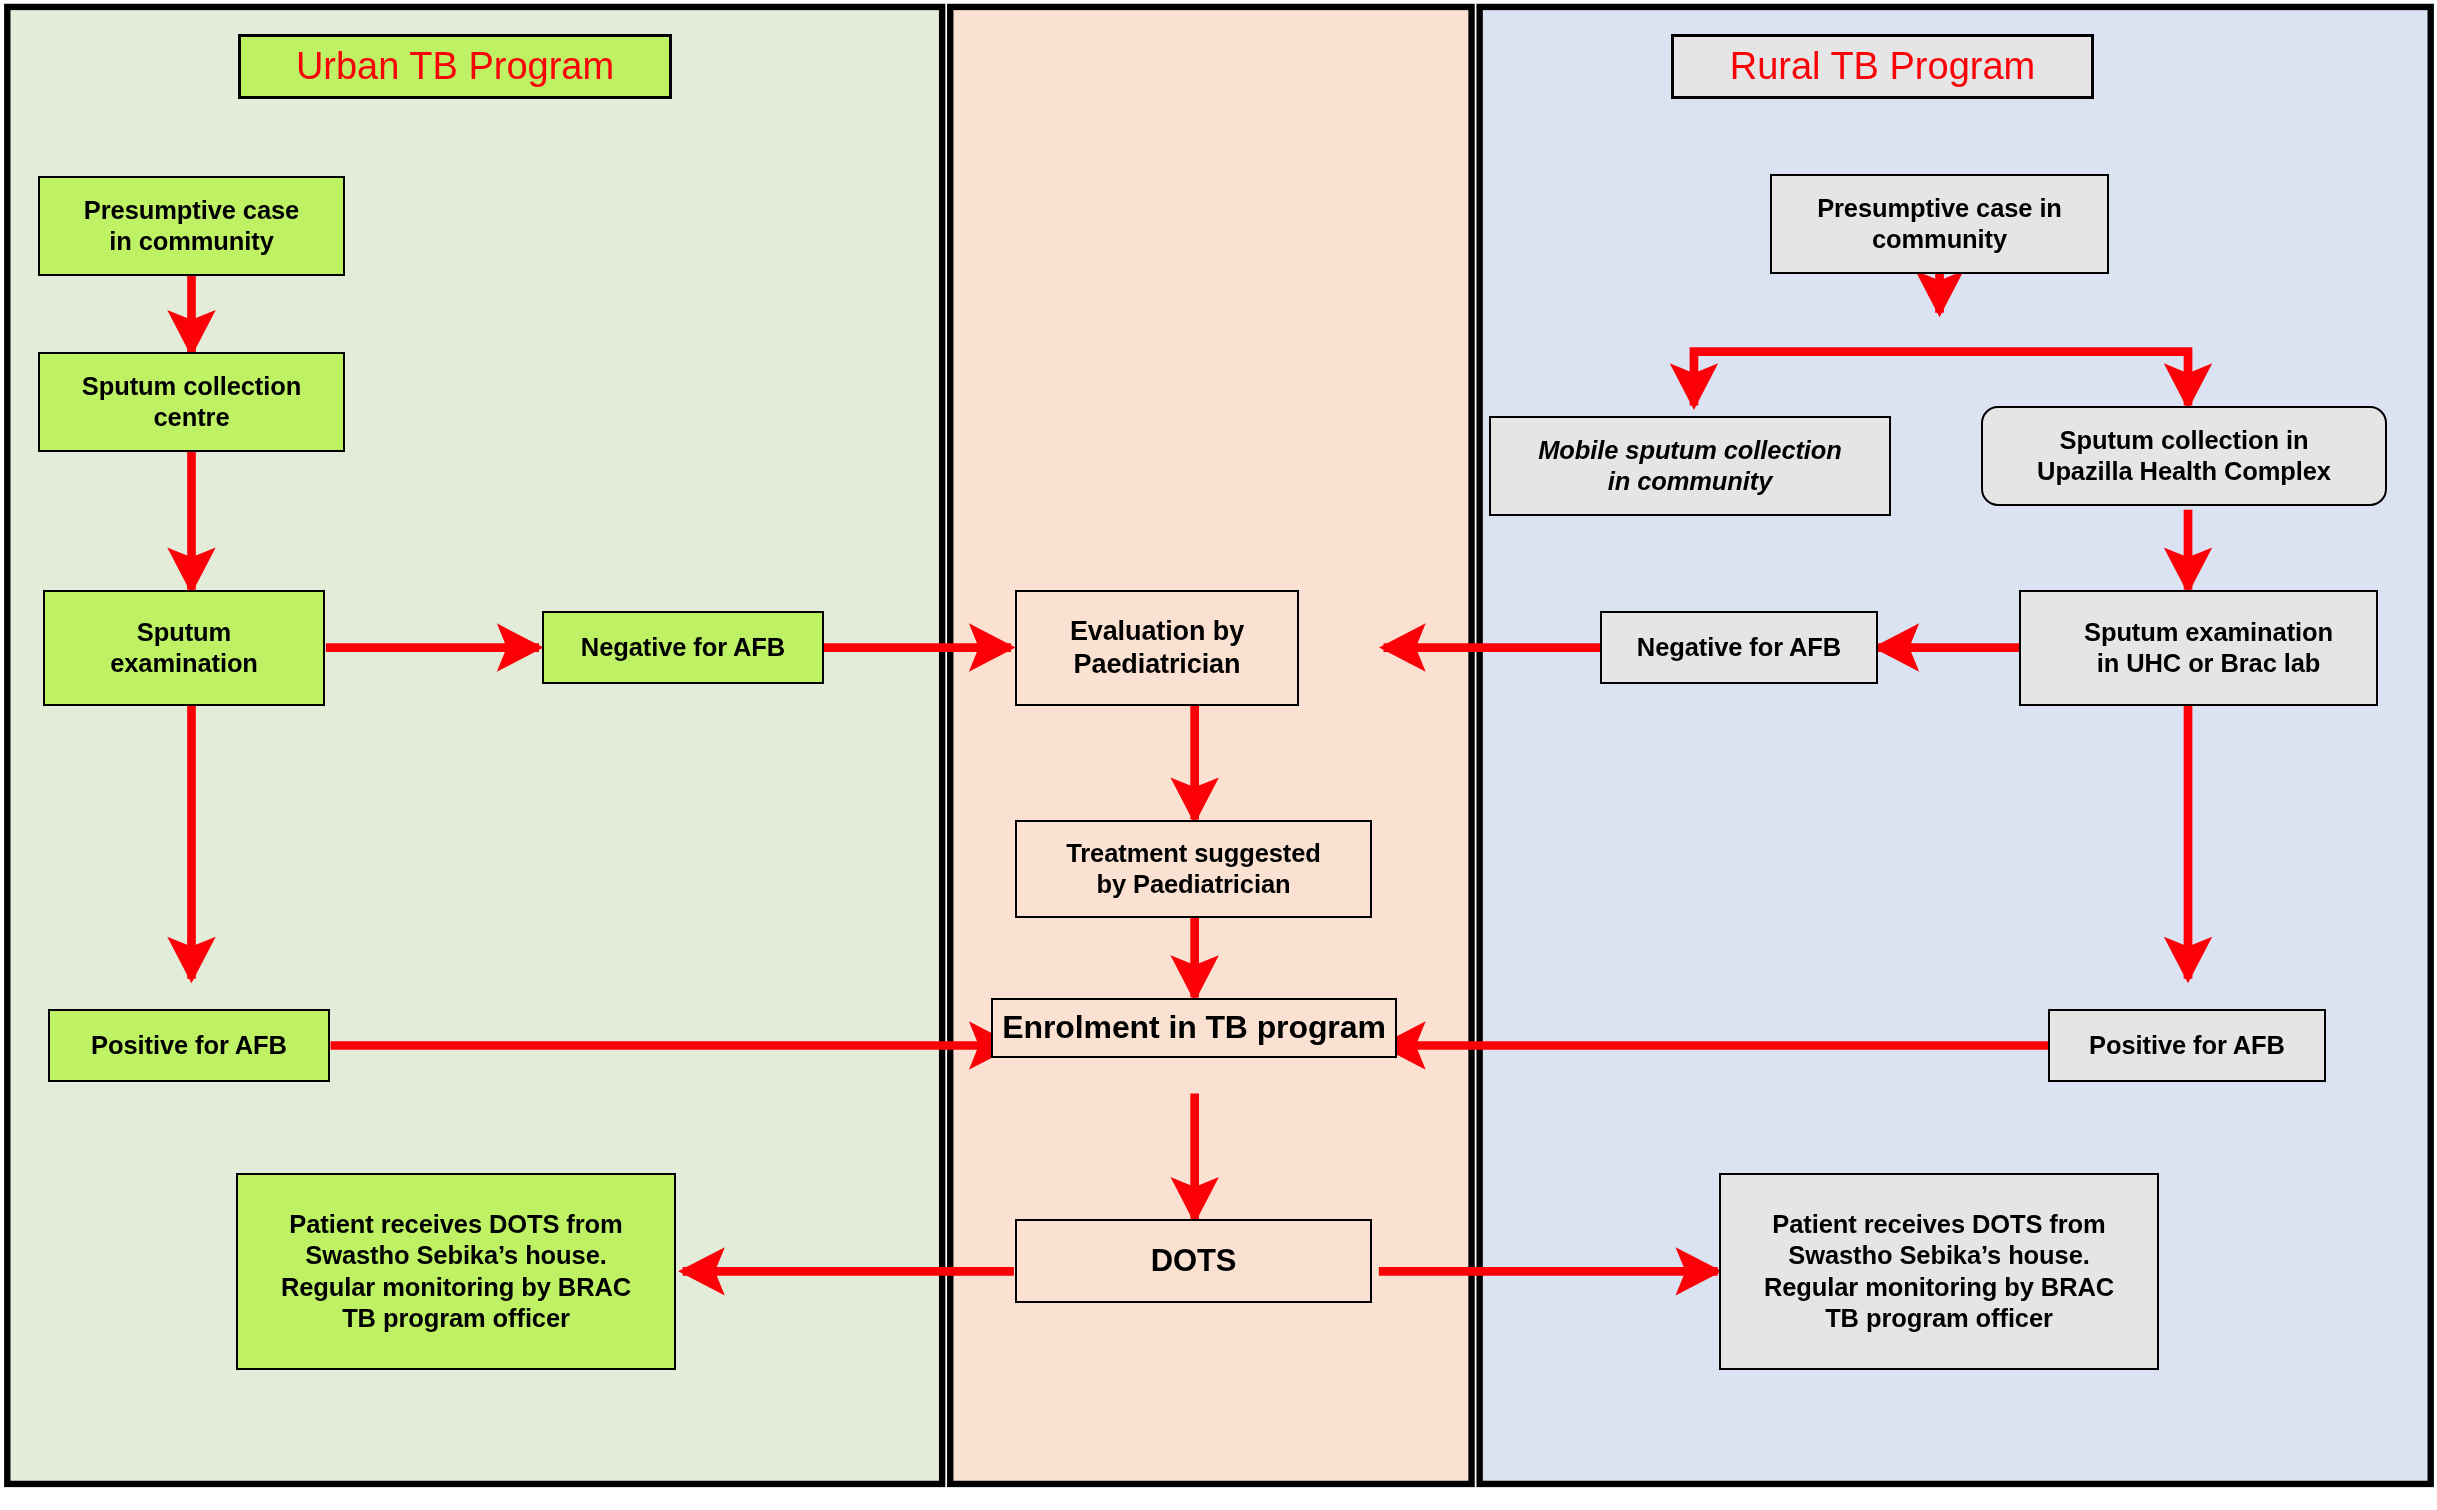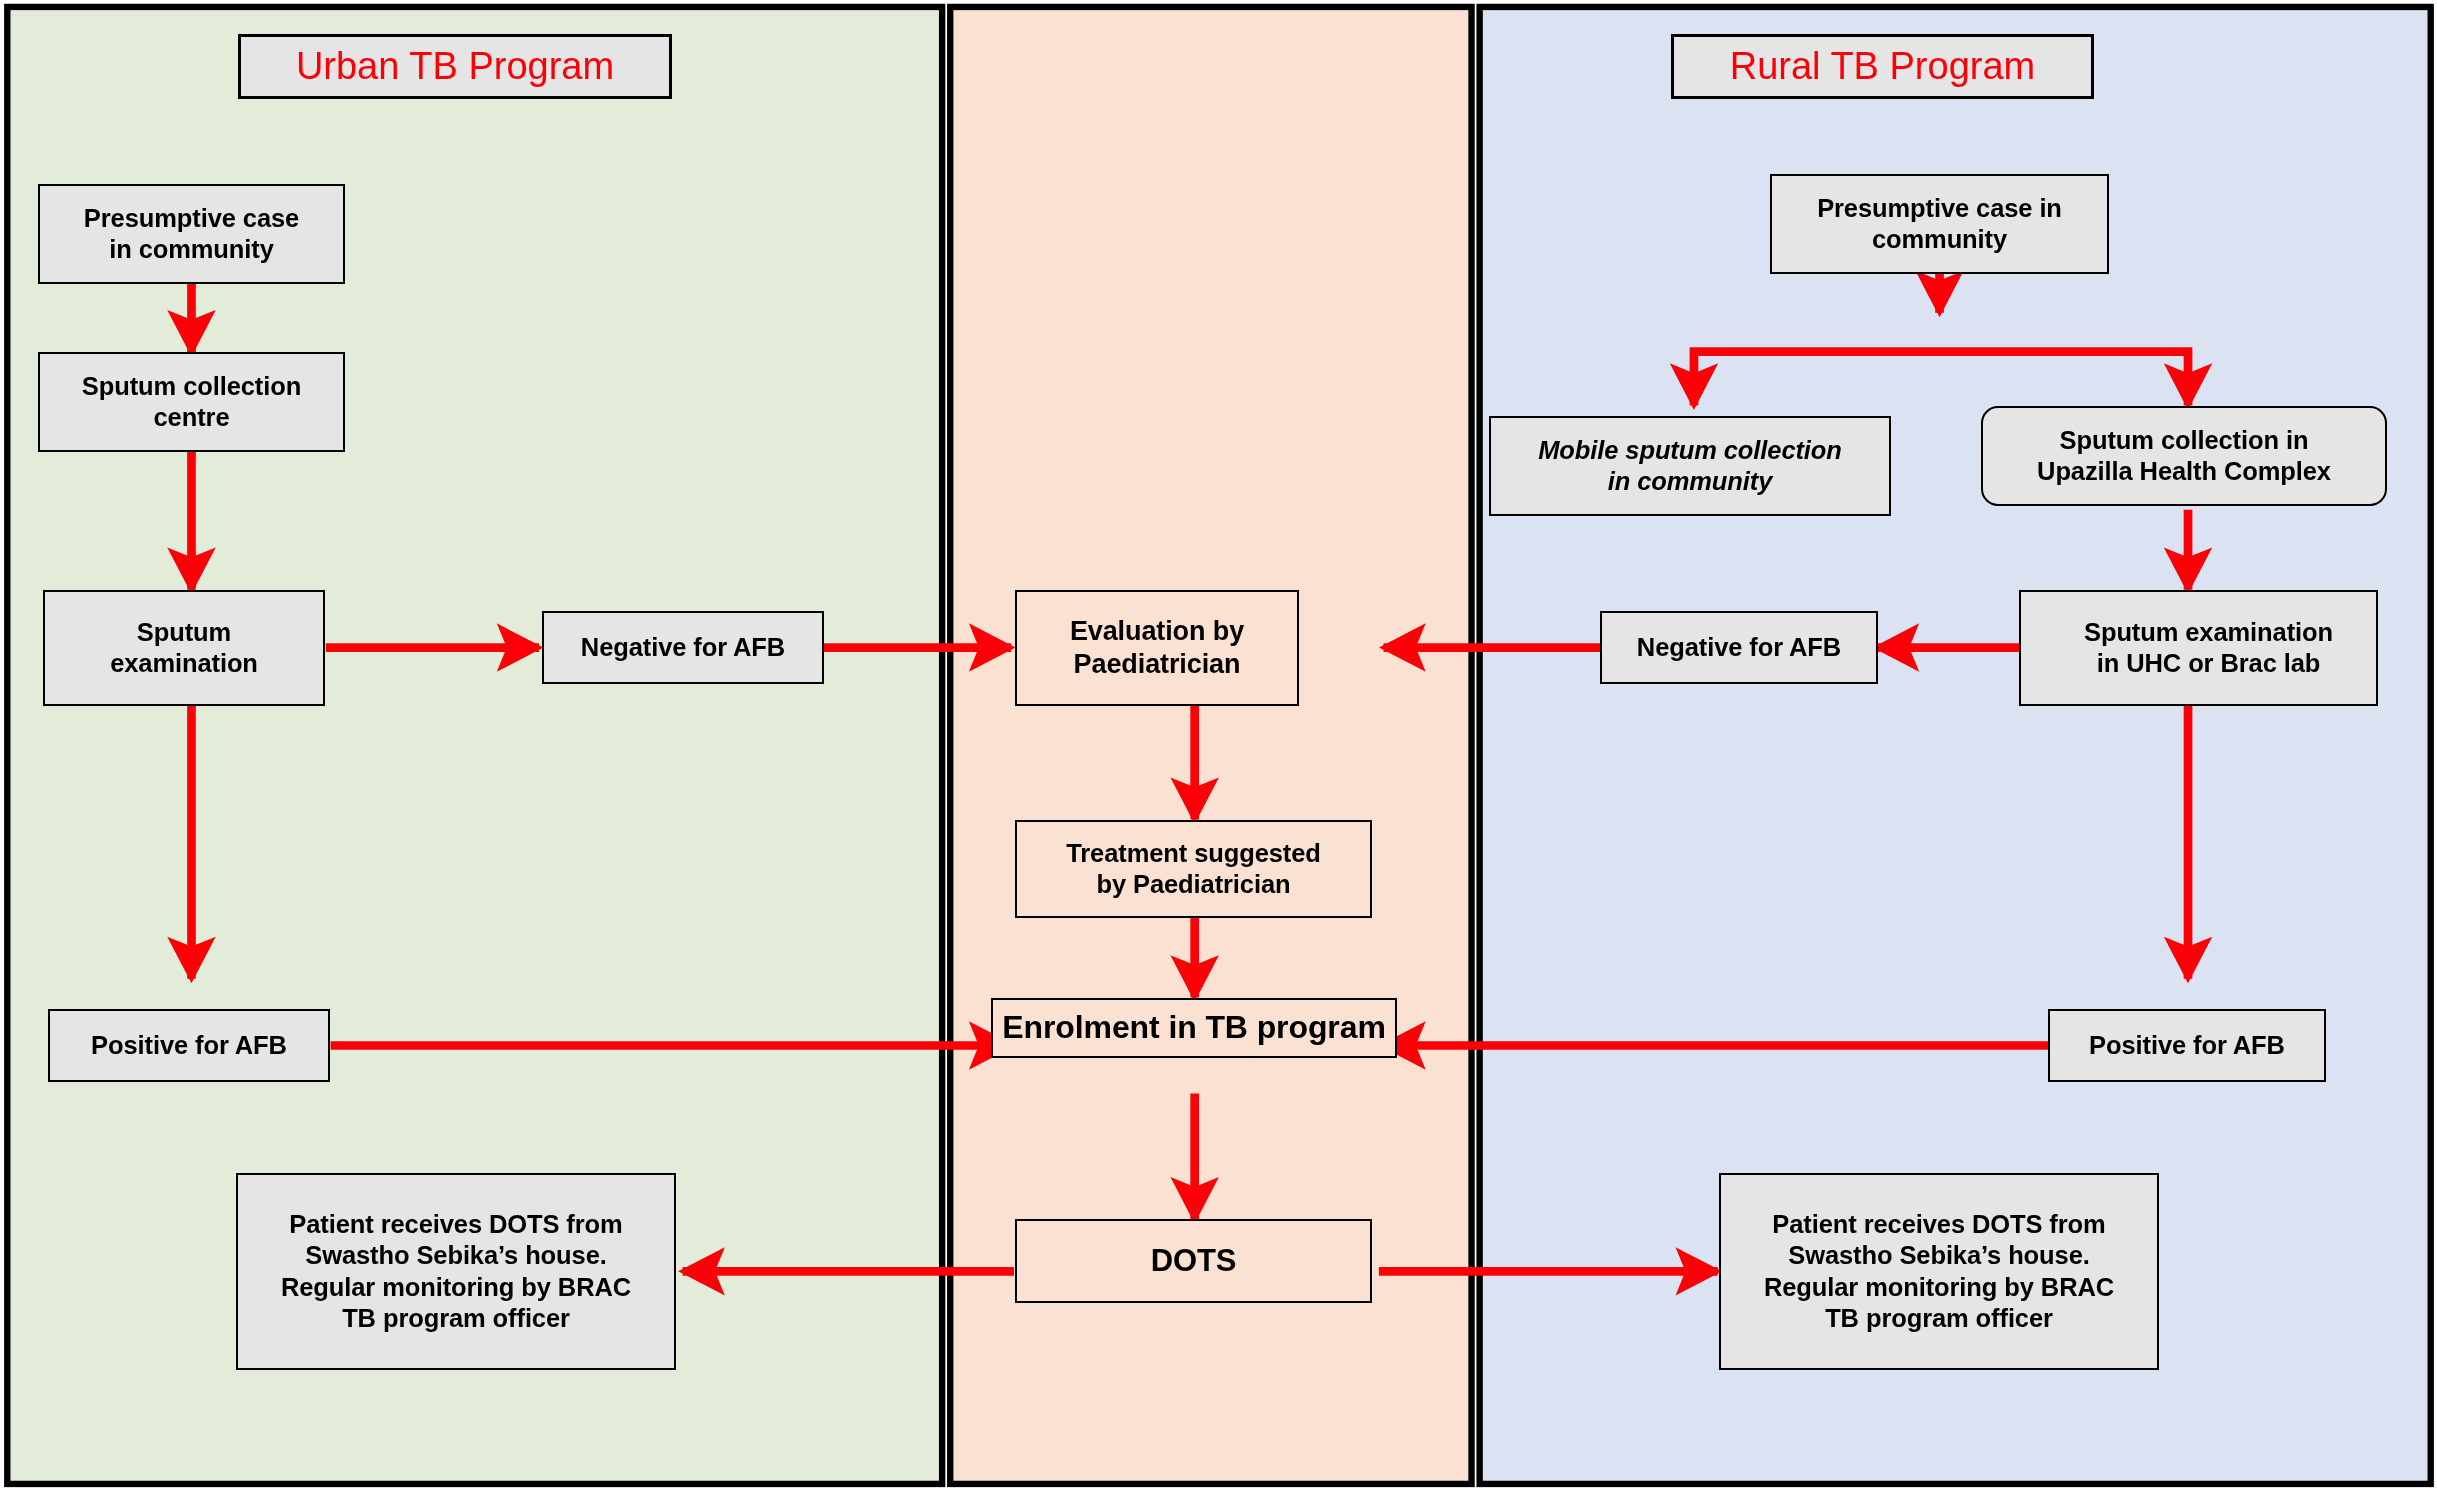--- a/index.html
+++ b/index.html
@@ -45,21 +45,21 @@
     position: absolute;
     box-sizing: border-box;
     border: 3.5px solid #000000;
     display: flex;
     align-items: center;
     justify-content: center;
     color: #fb0007;
     font-weight: normal;
     z-index: 6;
   }
-  .bg-green { background: #e5e5e5; }
+  .bg-green { background: #bef264; }
   .bg-peach { background: #fae1d2; }
   .bg-blue  { background: #e5e5e5; }
 </style>
 </head>
 <body>
 
 <div id="root">
 
   <svg class="canvas" viewBox="0 0 4208 2607">
     <defs>
@@ -105,21 +105,21 @@
   </svg>
 
   <div class="panel-title bg-green" style="left:238px; top:34px; width:434px; height:65px; font-size:38px;">
     <span>Urban TB Program</span>
   </div>
 
   <div class="panel-title bg-blue" style="left:1671px; top:34px; width:423px; height:65px; font-size:38px;">
     <span>Rural TB Program</span>
   </div>
 
-  <div class="node-box bg-green" style="left:38px; top:184px; width:307px; height:100px; font-size:25.5px;">
+  <div class="node-box bg-green" style="left:38px; top:176px; width:307px; height:100px; font-size:25.5px;">
     <span>Presumptive case<br>in community</span>
   </div>
 
   <div class="node-box bg-green" style="left:38px; top:352px; width:307px; height:100px; font-size:25.5px;">
     <span>Sputum collection<br>centre</span>
   </div>
 
   <div class="node-box bg-green" style="left:43px; top:590px; width:282px; height:116px; font-size:25.5px;">
     <span>Sputum<br>examination</span>
   </div>

